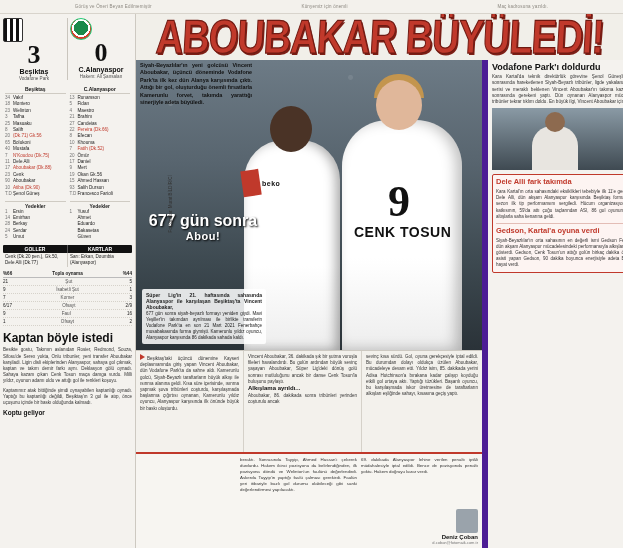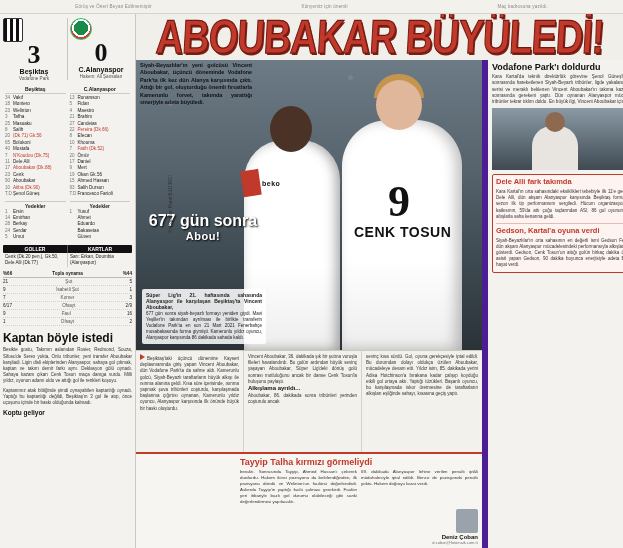--- a/index.html
+++ b/index.html
@@ -543,21 +543,20 @@
       <div>Aboubakar, 86. dakikada sonra tribünleri yerinden coşturulu ancak</div>
     </div>
     <div class="bb-col c">
       <div>sevinç kısa sürdü. Gol, oyuna gerekçesiyle iptal edildi. Bu durumdan dolayı oldukça üzülen Aboubakar, mücadeleye devam etti. Yıldız isim, 85. dakikada yerini Adisa Hutchinson'a bırakana kadar çalışıp koyduğu etkili gol ortaya aktı. Yaptığı tüzükleri. Başarılı oyuncu, bu karşılaşmada iskor üretmesine de taraftarların alkışları eşliğinde sahayı, kısasına geçiş yaptı.</div>
     </div>
   </div>
 
   <div class="tayyip">
 
     <div style="margin-left:100px;">
-      <h3>Tayyip Talha kırmızı görmeliydi</h3>
       <div class="cols">
         <div class="cc">beraktı. Sonrasında Tayyip, Ahmed Hassan'ı çekerek durdurdu. Hakem ikinci pozisyonu da belirlendiğinden, ilk pozisyona döndü ve Welinton'un faulünü değerlendirdi. Askerda Tayyip'in yaptığı faulü çalması gerekirdi. Faulün yeri itibariyle bazlı gol durumu olabileceği gibi sanki değerlendirmesi yapılacaktı.</div>
         <div class="cc">69. dakikada Alanyaspor lehine verilen penaltı iptâli müdahalesiyle iptal edildi. Bence de pozisyonda penaltı yoktu. Hakem doğruyu karar verdi.</div>
       </div>
     </div>
     <div class="byline">
       <div class="ph"></div>
       <div class="nm">Deniz Çoban</div>
       <div class="em">d.coban@fotomaik.com.tr</div>
     </div>

